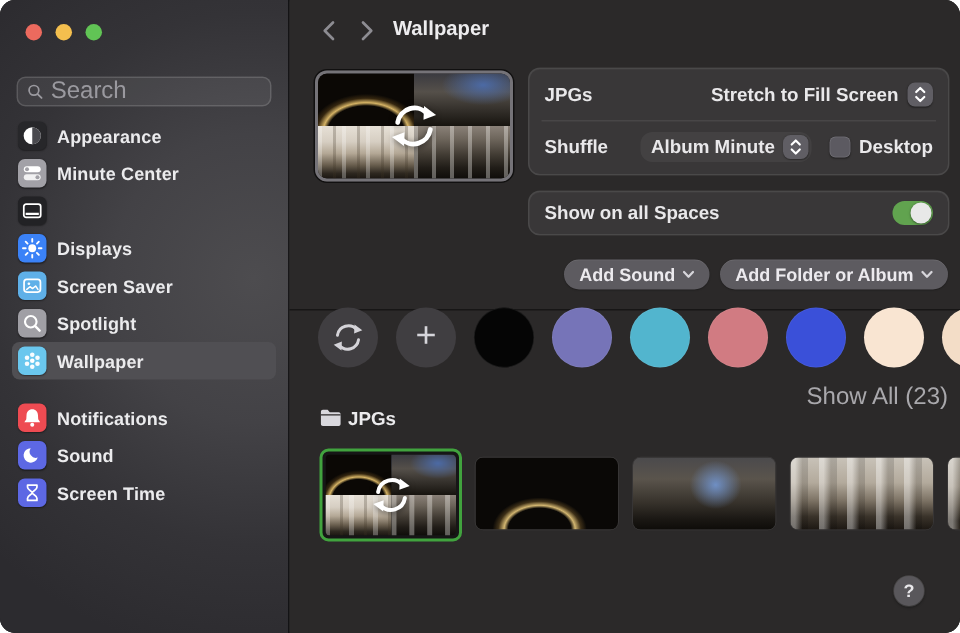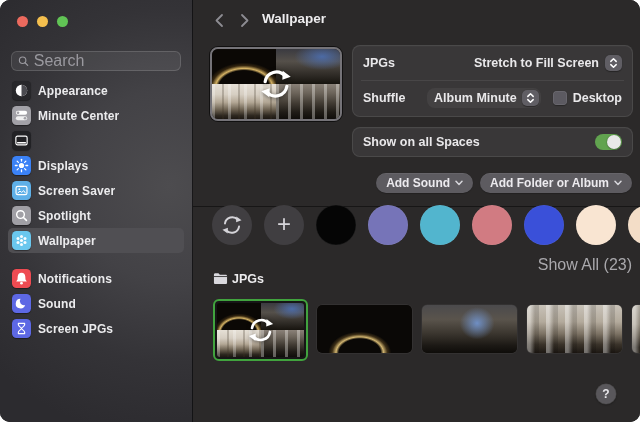--- a/index.html
+++ b/index.html
@@ -241,21 +241,21 @@
           </span>
           <span>Sound</span>
         </div>
 
         <div class="srow">
           <span class="ic ic-st">
             <svg width="17" height="17" viewBox="0 0 19 19">
                 <path d="M6 3.8 h7 v1.6 c0 2 -3.5 2.9 -3.5 4.1 c0 1.2 3.5 2.1 3.5 4.1 v1.6 h-7 v-1.6 c0 -2 3.5 -2.9 3.5 -4.1 c0 -1.2 -3.5 -2.1 -3.5 -4.1 z" fill="none" stroke="#fff" stroke-width="1.3" stroke-linejoin="round"></path>
               </svg>
           </span>
-          <span>Screen JPGs</span>
+          <span>Screen Time</span>
         </div>
 
       </nav>
     </aside>
 
     <main class="main">
 
       <span class="nav-chev nav-back">
         <svg width="10" height="15" viewBox="0 0 10 15">
             <polyline points="8,2 2.5,7.5 8,13" fill="none" stroke="#8d8c92" stroke-width="1.8" stroke-linecap="round" stroke-linejoin="round"></polyline>

